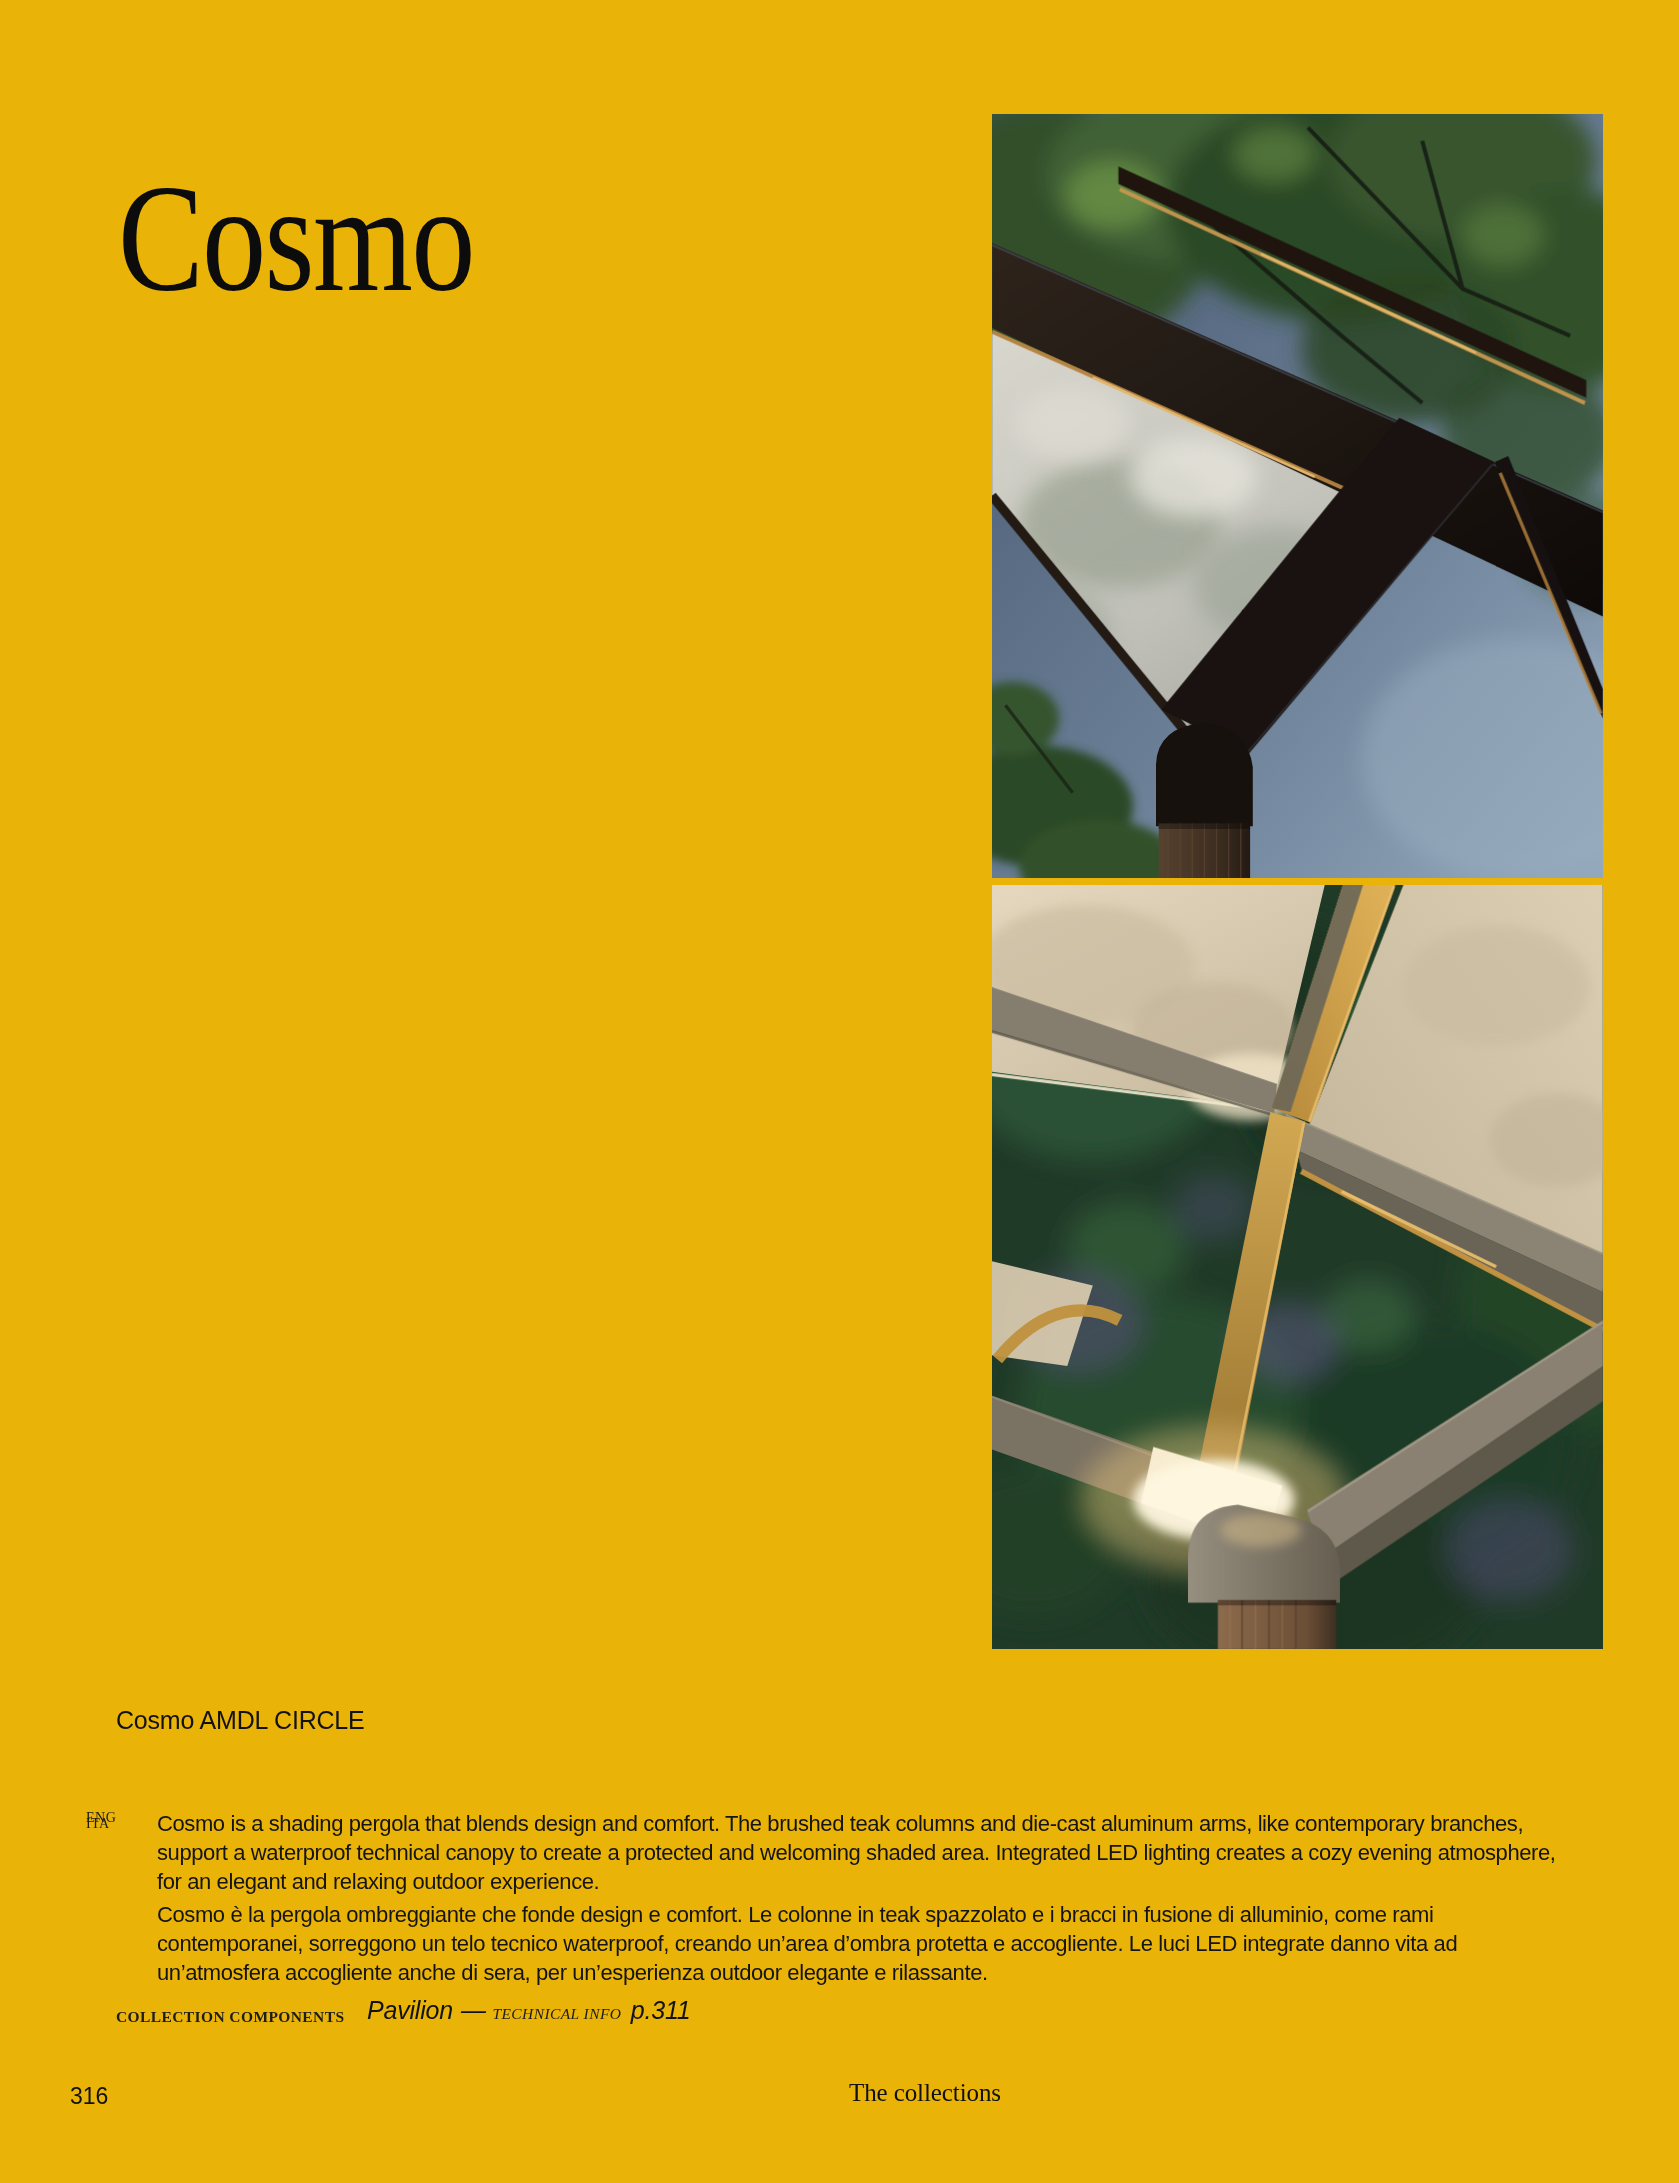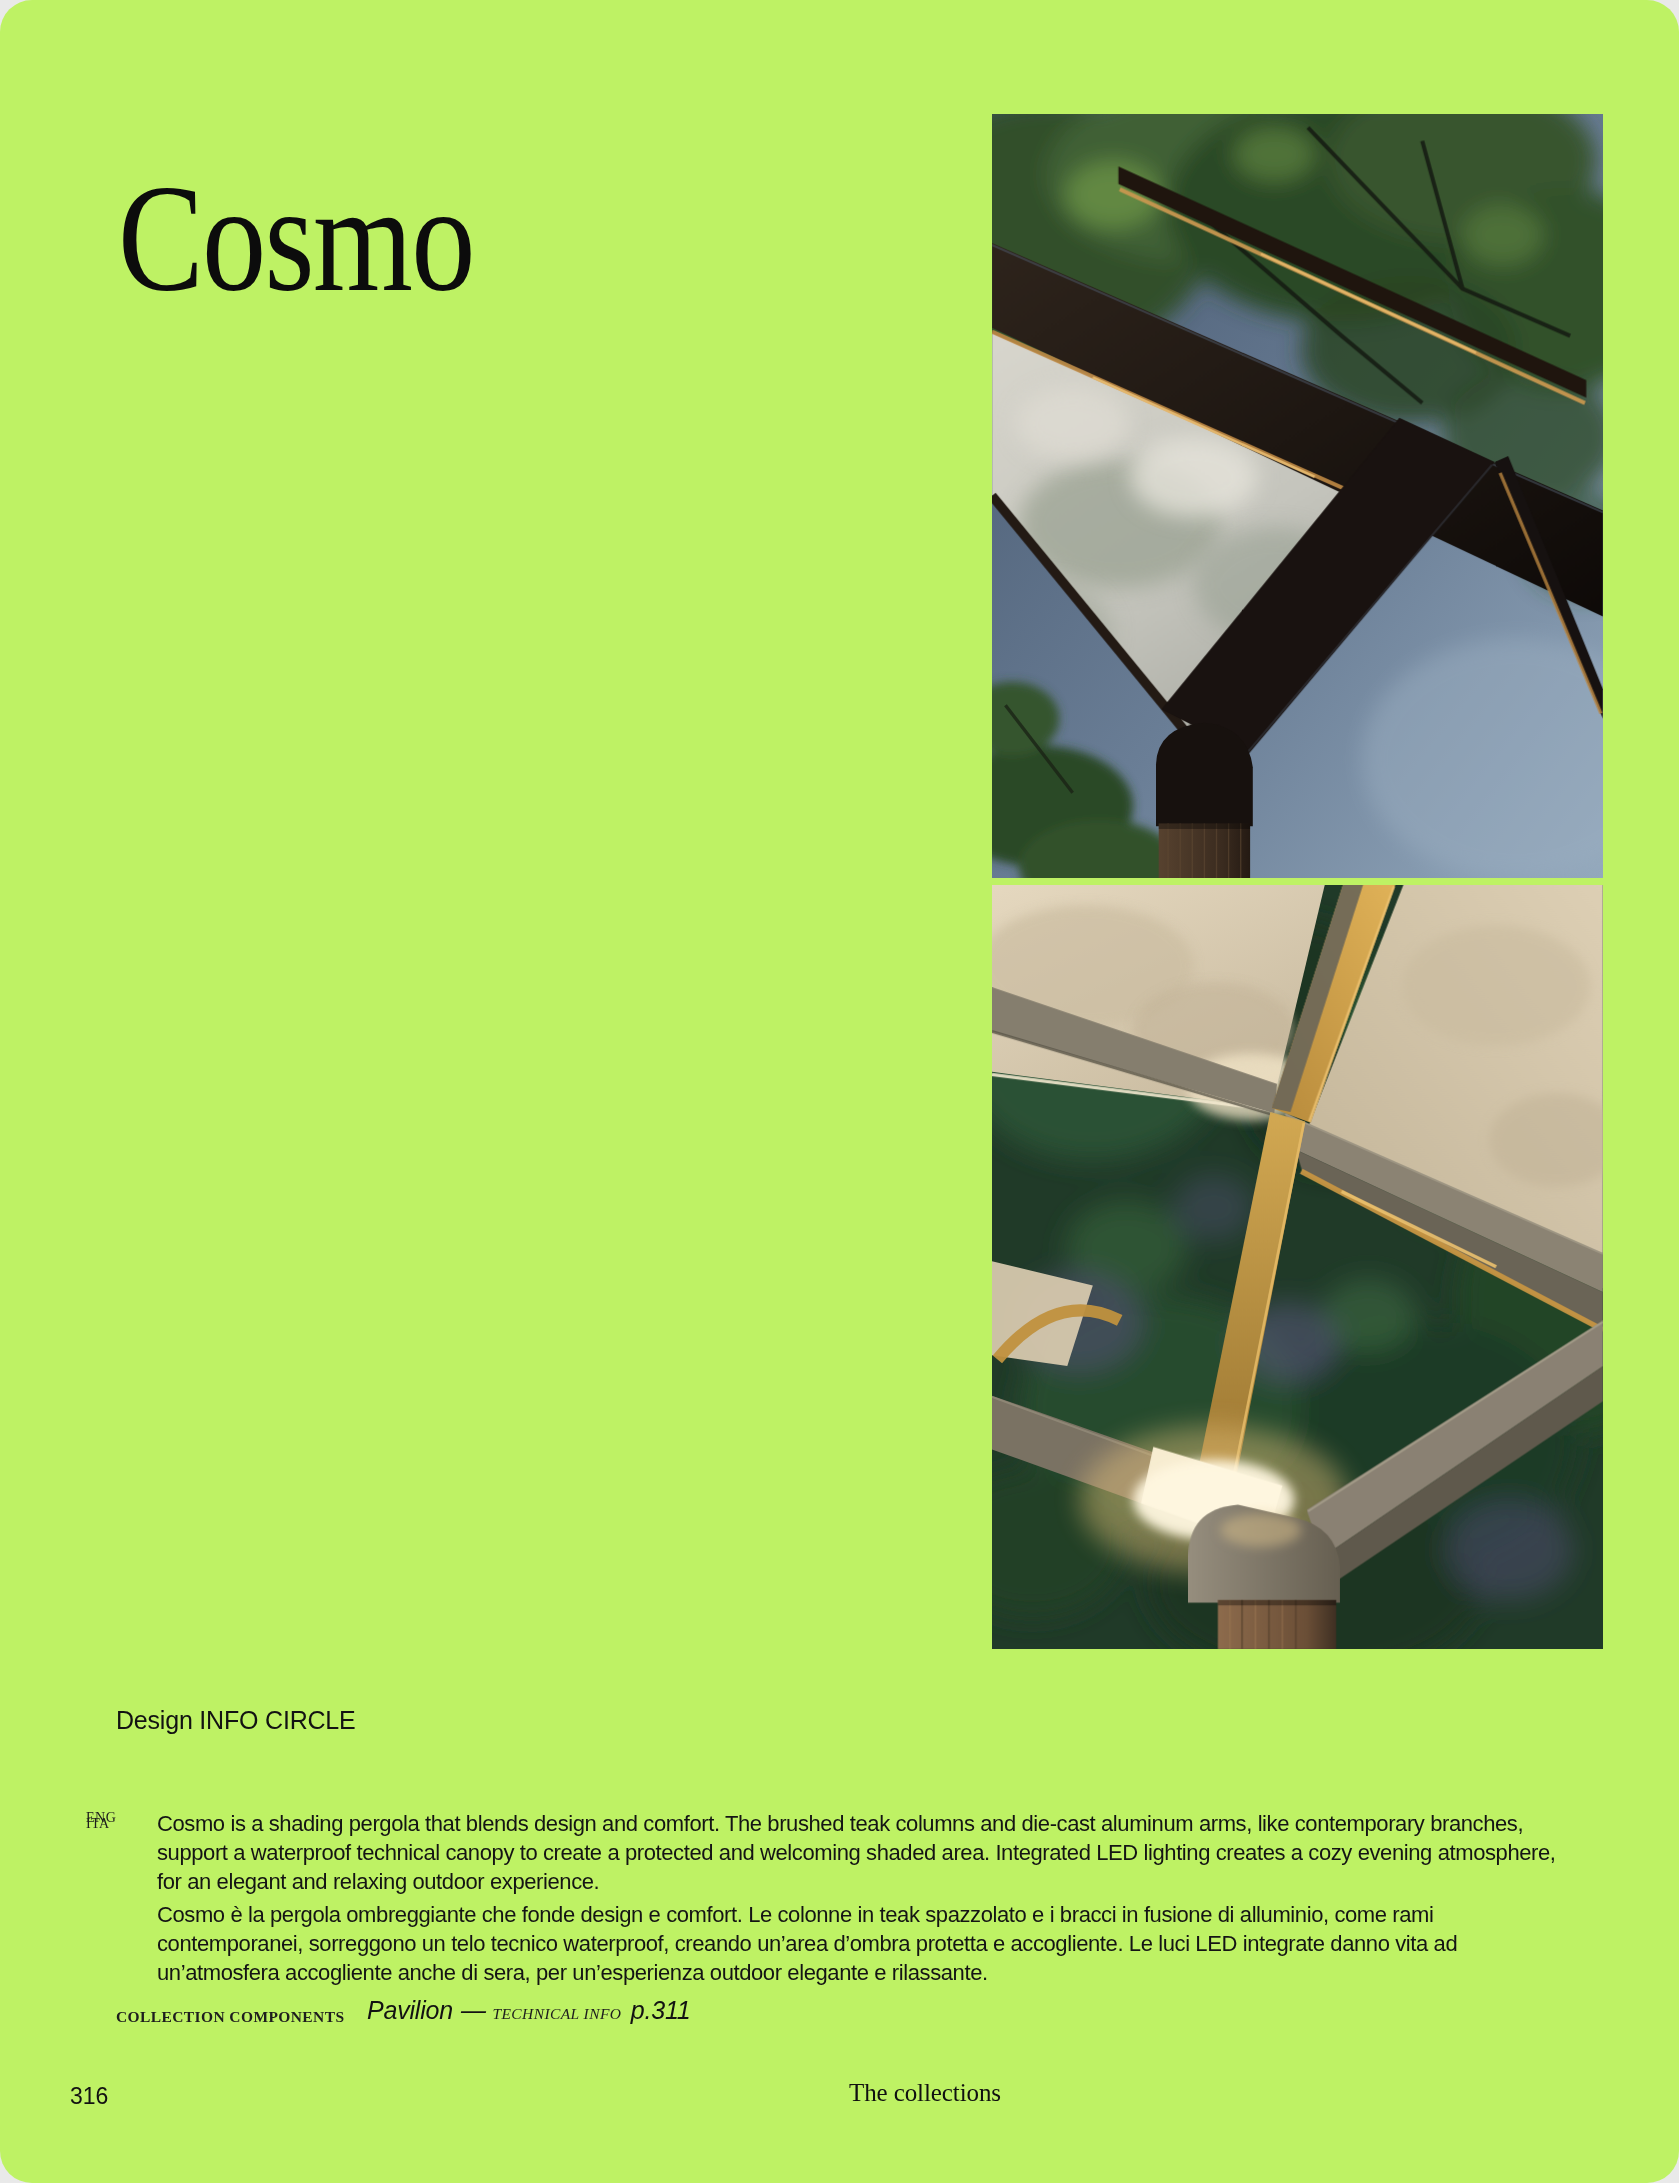--- a/index.html
+++ b/index.html
@@ -1,23 +1,22 @@
 <!DOCTYPE html>
 <html style="font-size:10.8px"><head>
 <meta charset="utf-8">
 <style>
   html,body{margin:0;padding:0;background:#e9e9e9;}
   .page{
     position:relative;
     width:1679px;height:2183px;
-    background:#bef264;
+    background:#eab308;
     font-family:"Liberation Sans",sans-serif;
     color:#161616;
     overflow:hidden;
-    border-radius:32px;
   }
   
   .title{
     position:absolute;left:118px;top:59px;
     font-family:"Liberation Serif",serif;
     font-size:153px;line-height:1;
     font-weight:500;color:#0c0c0c;
     letter-spacing:-2px;
     transform:scaleX(0.84);transform-origin:left top;
     white-space:nowrap;
@@ -292,21 +291,21 @@
         <line x1="372" y1="1064" x2="372" y2="1137" stroke="#54402c" opacity="0.7"></line>
         <line x1="392" y1="1064" x2="392" y2="1137" stroke="#9e7a54" opacity="0.5"></line>
         <line x1="412" y1="1064" x2="412" y2="1137" stroke="#54402c" opacity="0.7"></line>
         <line x1="432" y1="1064" x2="432" y2="1137" stroke="#9e7a54" opacity="0.4"></line>
         <line x1="452" y1="1064" x2="452" y2="1137" stroke="#54402c" opacity="0.7"></line>
       </g>
       <rect x="336" y="1064" width="176" height="8" fill="#000000" opacity="0.35"></rect>
     </svg>
   </figure>
 
-  <div class="design-line">Design INFO CIRCLE</div>
+  <div class="design-line">Cosmo AMDL CIRCLE</div>
 
   <div class="lang-label label-eng">ENG</div>
   <div class="lang-label label-ita">ITA</div>
   <div class="desc">
     <p>Cosmo is a shading pergola that blends design and comfort. The brushed teak columns and die-cast aluminum arms, like contemporary branches, support a waterproof technical canopy to create a protected and welcoming shaded area. Integrated LED lighting creates a cozy evening atmosphere, for an elegant and relaxing outdoor experience.</p>
     <p>Cosmo è la pergola ombreggiante che fonde design e comfort. Le colonne in teak spazzolato e i bracci in fusione di alluminio, come rami contemporanei, sorreggono un telo tecnico waterproof, creando un’area d’ombra protetta e accogliente. Le luci LED integrate danno vita ad un’atmosfera accogliente anche di sera, per un’esperienza outdoor elegante e rilassante.</p>
   </div>
 
   <div class="collection-label">COLLECTION COMPONENTS</div>
   <div class="component-line">

